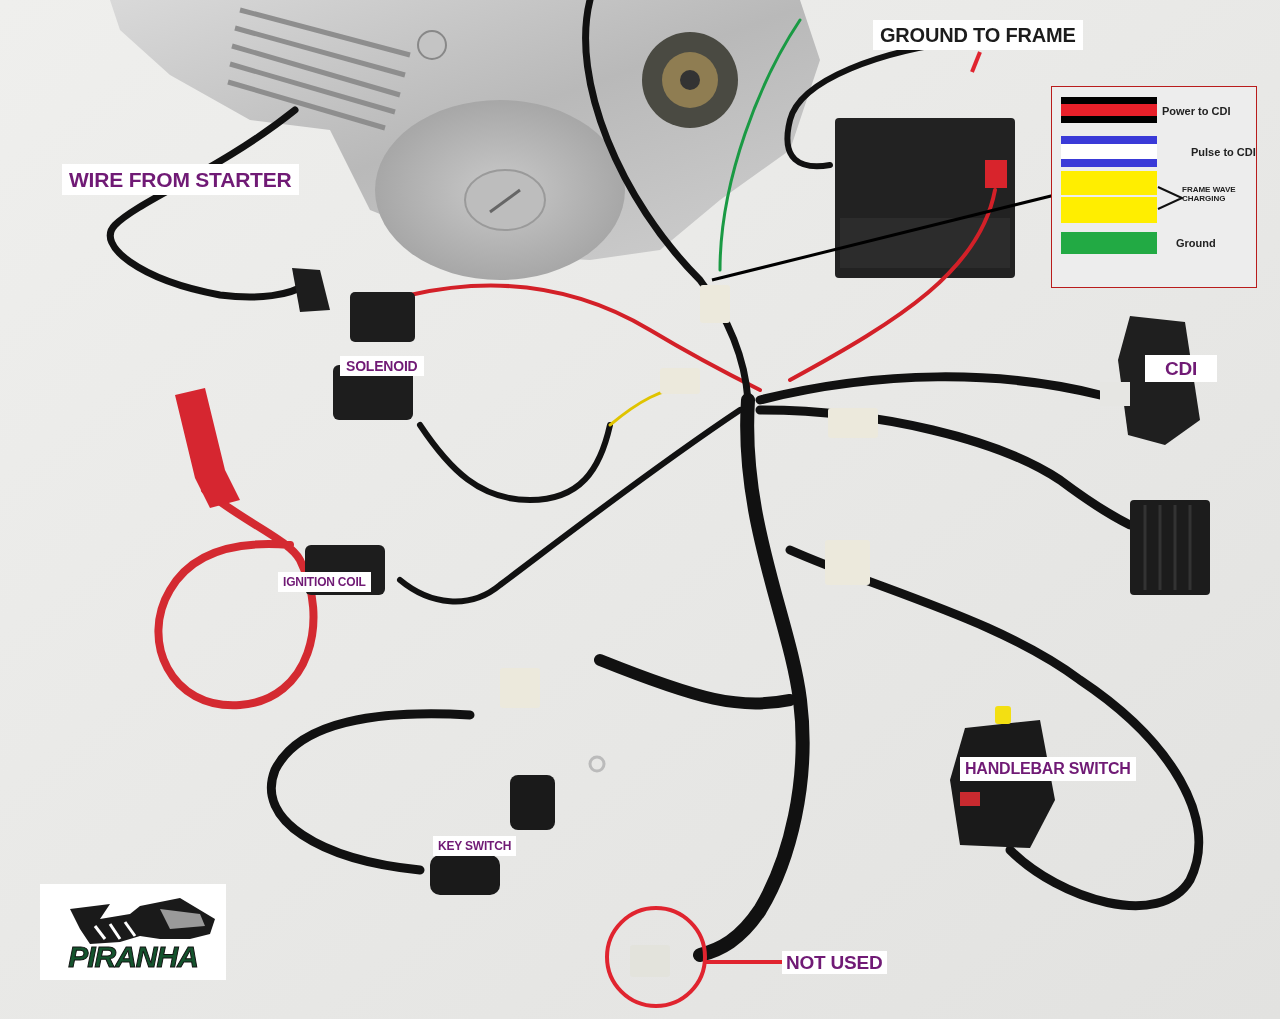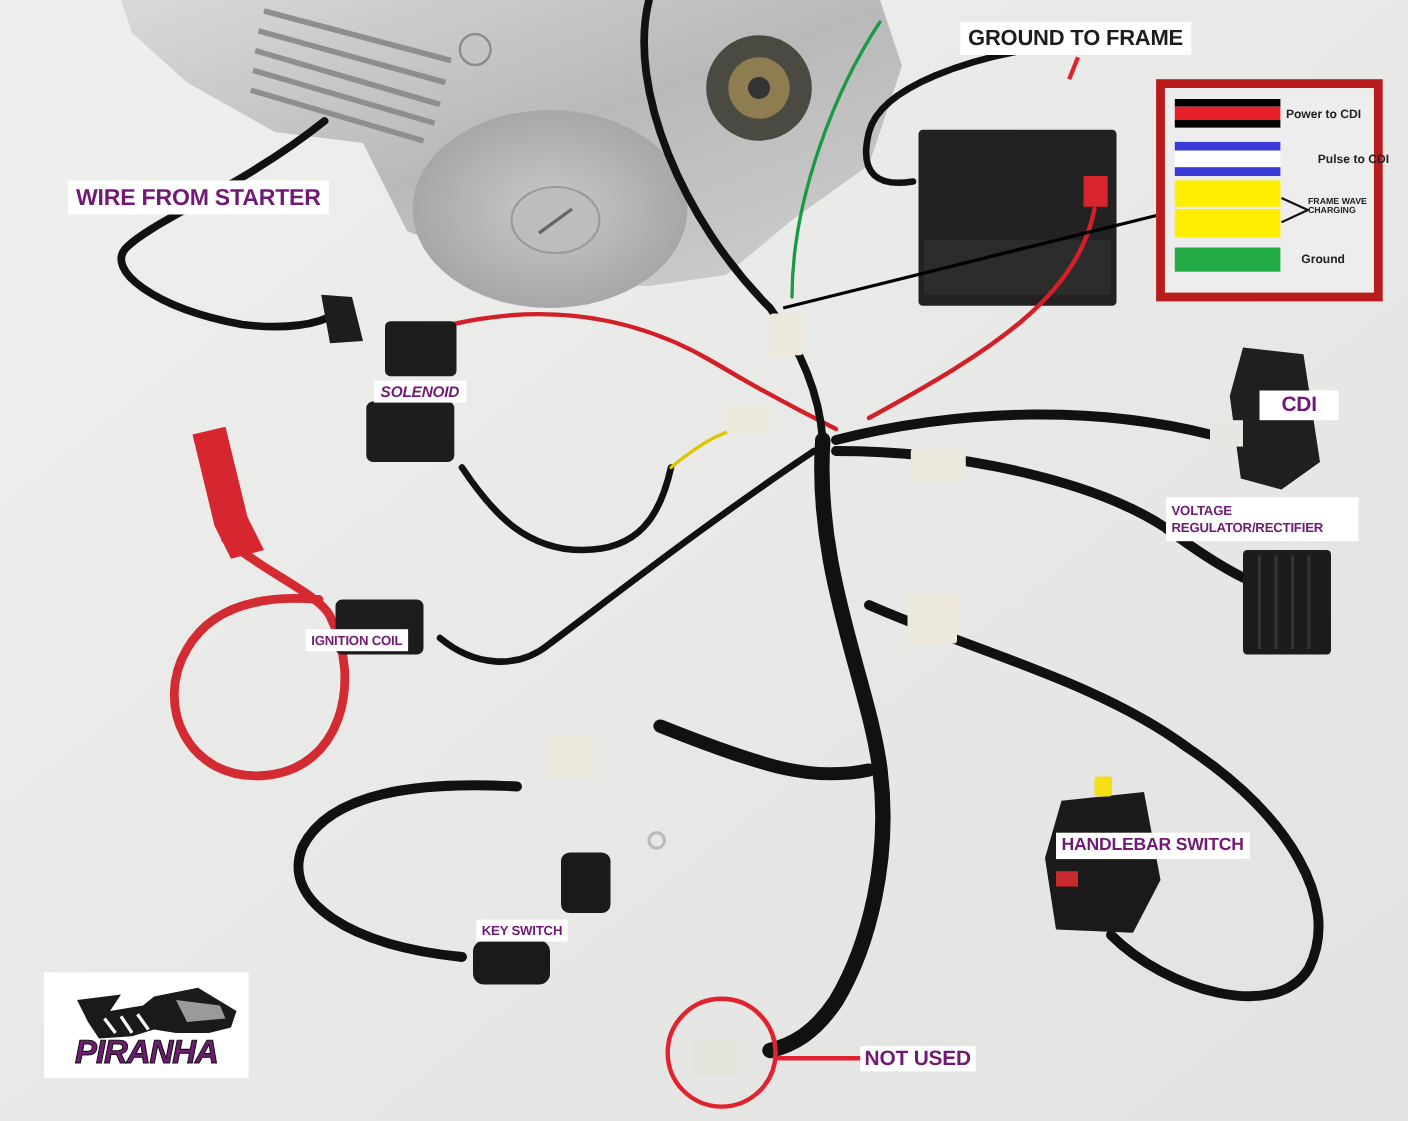--- a/index.html
+++ b/index.html
@@ -7,28 +7,28 @@
            font-family: "Liberation Sans", "DejaVu Sans", sans-serif; }
     #stage { position: absolute; left: 0; top: 0; width: 1280px; height: 1019px; }
     svg.photo { position: absolute; left: 0; top: 0; }
     .label { position: absolute; background: #ffffff; color: #701a75; font-weight: bold;
              white-space: nowrap; line-height: 1; padding: 3px 6px; letter-spacing: -0.2px; }
     .label.dark { color: #1c1c1c; }
     .label.small { font-size: 11px; padding: 4px 5px; }
     .label.med { font-size: 14px; }
     .label.big { font-size: 20px; padding: 5px 7px; }
     .label.two { white-space: normal; line-height: 1.35; }
-    #legend { position: absolute; left: 1051px; top: 72px; width: 206px; height: 202px;
-              background: #ededed; border: 8px solid #b91c1c; box-sizing: border-box; }
+    #legend { position: absolute; left: 1051px; top: 86px; width: 206px; height: 202px;
+              background: #ededed; border: 1px solid #b91c1c; box-sizing: border-box; }
     .sw { position: absolute; left: 9px; width: 96px; }
     .lgtxt { position: absolute; font-size: 11px; font-weight: bold; color: #222; white-space: nowrap; }
     .lgtxt.tiny { font-size: 8px; line-height: 1.15; }
     #logo { position: absolute; left: 40px; top: 884px; width: 186px; height: 96px; background: #fff; }
     #logo .word { position: absolute; left: 0; right: 0; bottom: 6px; text-align: center;
-                  font-size: 30px; font-weight: bold; font-style: italic; color: #701a75;
+                  font-size: 30px; font-weight: bold; font-style: italic; color: #14532d;
                   letter-spacing: -1px; -webkit-text-stroke: 1px #111; text-shadow: 0 0 0 #fff; }
   </style>
 </head>
 <body>
 
 <div id="stage">
 
   <svg class="photo" width="1280" height="1019" viewBox="0 0 1280 1019">
     <defs>
       <linearGradient id="bg" x1="0" y1="0" x2="1" y2="1">
@@ -148,28 +148,24 @@
       <line x1="712" y1="280" x2="1055" y2="195" stroke="#000" stroke-width="3"></line>
       <circle cx="656" cy="957" r="49" fill="none" stroke="#e0242f" stroke-width="4"></circle>
       <line x1="705" y1="962" x2="785" y2="962" stroke="#e0242f" stroke-width="4"></line>
     </g>
   </svg>
 
   <div class="label dark big" style="left:873px; top:20px; font-size:20px;">GROUND TO FRAME</div>
 
   <div class="label big" style="left:62px; top:164px; font-size:21px;">WIRE FROM STARTER</div>
 
-  <div class="label med" style="left:340px; top:346px;font-style:italic;">SOLENOID</div>
+  <div class="label med" style="left:340px; top:356px;">SOLENOID</div>
 
   <div class="label big" style="left:1145px; top:355px; font-size:19px; padding:4px 20px;">CDI</div>
 
-  <div class="label small two" style="left:1060px; top:452px; width:165px; font-size:12px;">
-    <div>VOLTAGE</div>
-    <div>REGULATOR/RECTIFIER</div>
-  </div>
 
   <div class="label small" style="left:278px; top:572px; font-size:12px;">IGNITION COIL</div>
 
   <div class="label small" style="left:960px; top:757px; font-size:16px;">HANDLEBAR SWITCH</div>
 
   <div class="label small" style="left:433px; top:836px; font-size:12px;text-align:right;">KEY SWITCH</div>
 
   <div class="label big" style="left:782px; top:951px; font-size:19px; padding:2px 4px;">NOT USED</div>
 
   <div id="legend">

